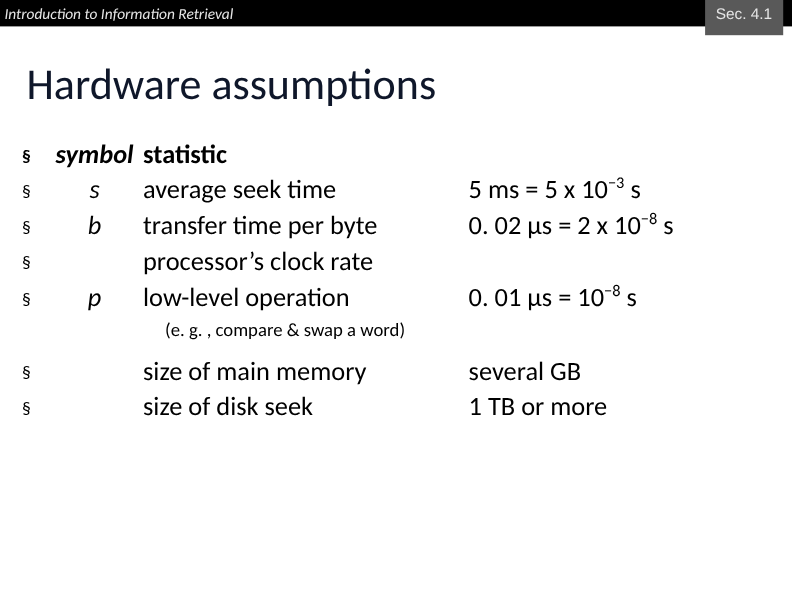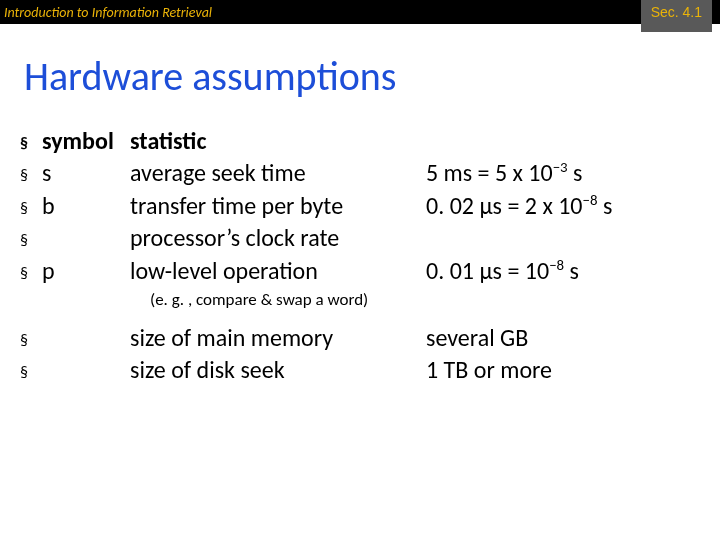--- a/index.html
+++ b/index.html
@@ -8,40 +8,40 @@
     width: 720px;
     height: 540px;
     background: #fff;
     font-family: Calibri, "Segoe UI", Arial, sans-serif;
     overflow: hidden;
   }
   .header {
     width: 100%;
     height: 24px;
     background: #000;
-    color: #eab308;
+    color: #e5e5e5;
     display: flex;
     align-items: center;
     justify-content: space-between;
     font-style: italic;
     font-size: 14px;
     padding: 0 8px 0 4px;
     box-sizing: border-box;
   }
   .header-left { font-weight: 400; }
   .header-right {
     background: #595959;
     padding: 12px 10px;
     font-style: normal;
     font-size: 14px;
     font-family: Arial, sans-serif;
   }
   .title {
     font-size: 40px;
-    color: #1d4ed8;
+    color: #0f172a;
     margin: 28px 0 24px 24px;
     font-weight: 400;
   }
   .content {
     margin-left: 20px;
     font-size: 24px;
     color: #000;
     line-height: 1.35;
   }
   .row {
@@ -51,21 +51,22 @@
   .bullet {
     width: 22px;
     flex-shrink: 0;
     font-size: 16px;
     position: relative;
     top: -1px;
   }
   .sym {
     width: 88px;
     flex-shrink: 0;
-    text-align: left;
+    text-align: center;
+    font-style: italic;
   }
   .stat {
     width: 296px;
     flex-shrink: 0;
   }
   .val {
     flex: 1;
   }
   .hdr { font-weight: 700; }
   .note {

